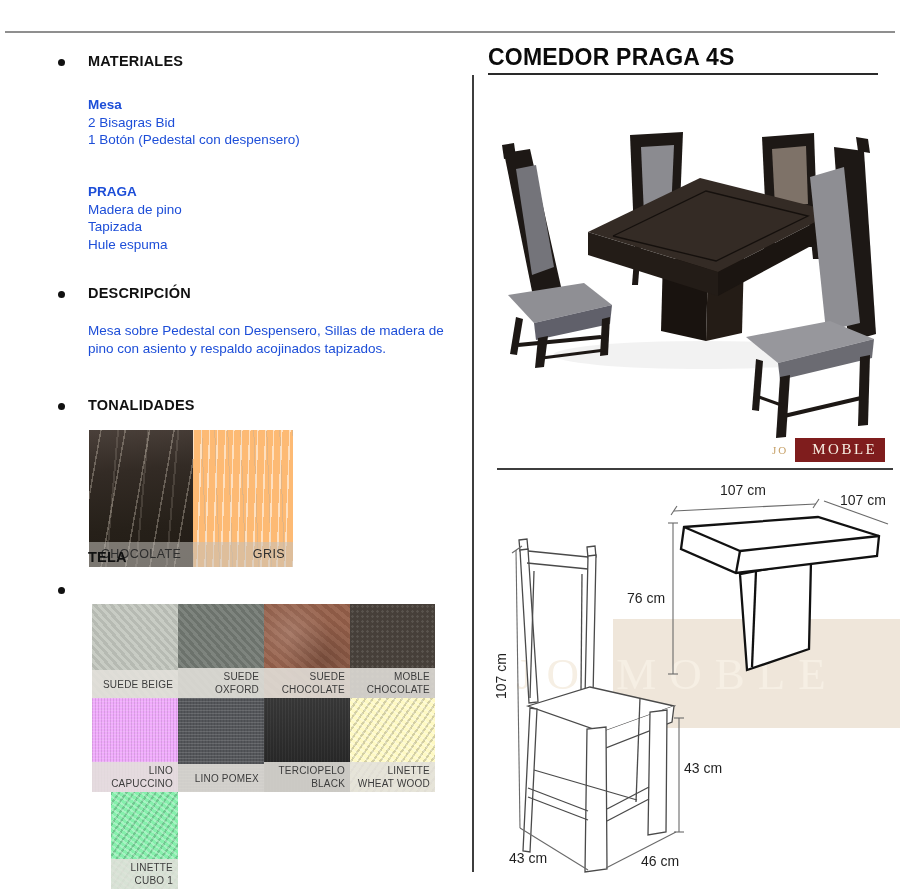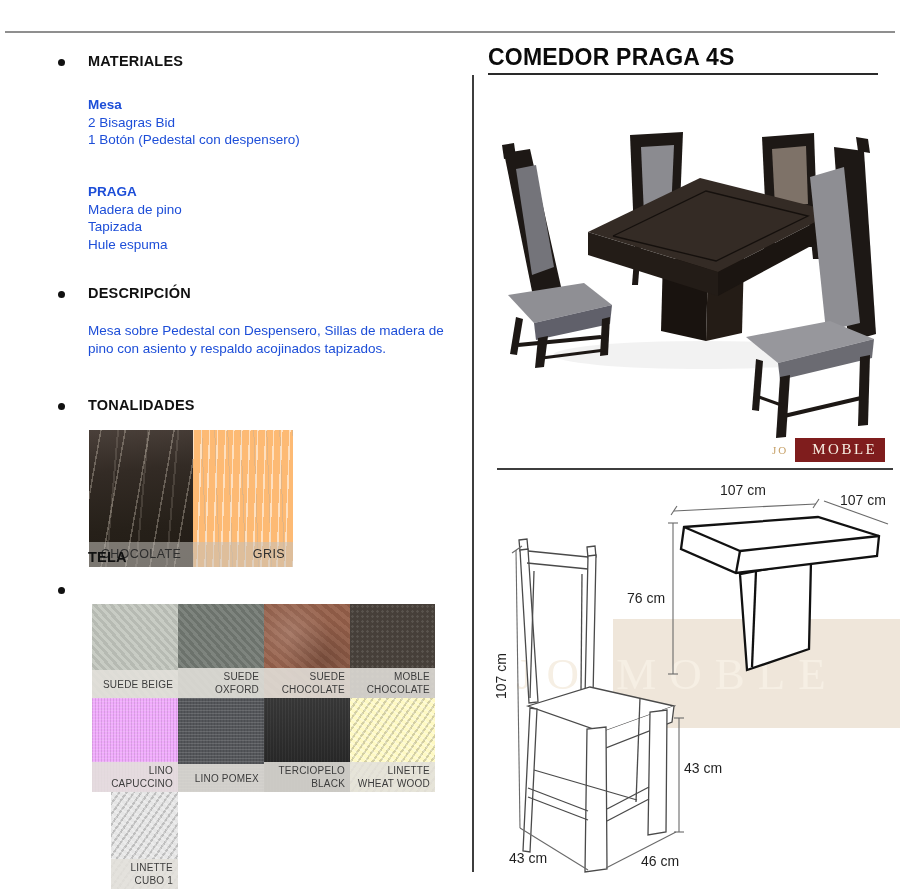--- a/index.html
+++ b/index.html
@@ -132,21 +132,21 @@
       </div>
     <div class="fab tex-linen" style="background-color: rgb(84, 86, 90);">
         <div class="fab-label">LINO POMEX</div>
       </div>
     <div class="fab tex-velvet" style="background-color: rgb(42, 42, 42);">
         <div class="fab-label">TERCIOPELO BLACK</div>
       </div>
     <div class="fab tex-marl" style="background-color: #fef9c3;">
         <div class="fab-label">LINETTE WHEAT WOOD</div>
       </div>
-    <div class="fab tex-marl" style="background-color: #e5e5e5; margin-left: 19px;">
+    <div class="fab tex-marl" style="background-color: #86efac; margin-left: 19px;">
         <div class="fab-label">LINETTE CUBO 1</div>
       </div>
   </div>
 
   <div class="abs vline" style="left:472px;top:75px;height:797px;"></div>
 
   <div class="abs title" style="left:488px;top:44px;">COMEDOR PRAGA 4S</div>
   <div class="abs thinline" style="left:488px;top:73px;width:390px;"></div>
 
   <svg class="abs" style="left:478px;top:105px;" width="420" height="335" viewBox="0 0 420 335">

